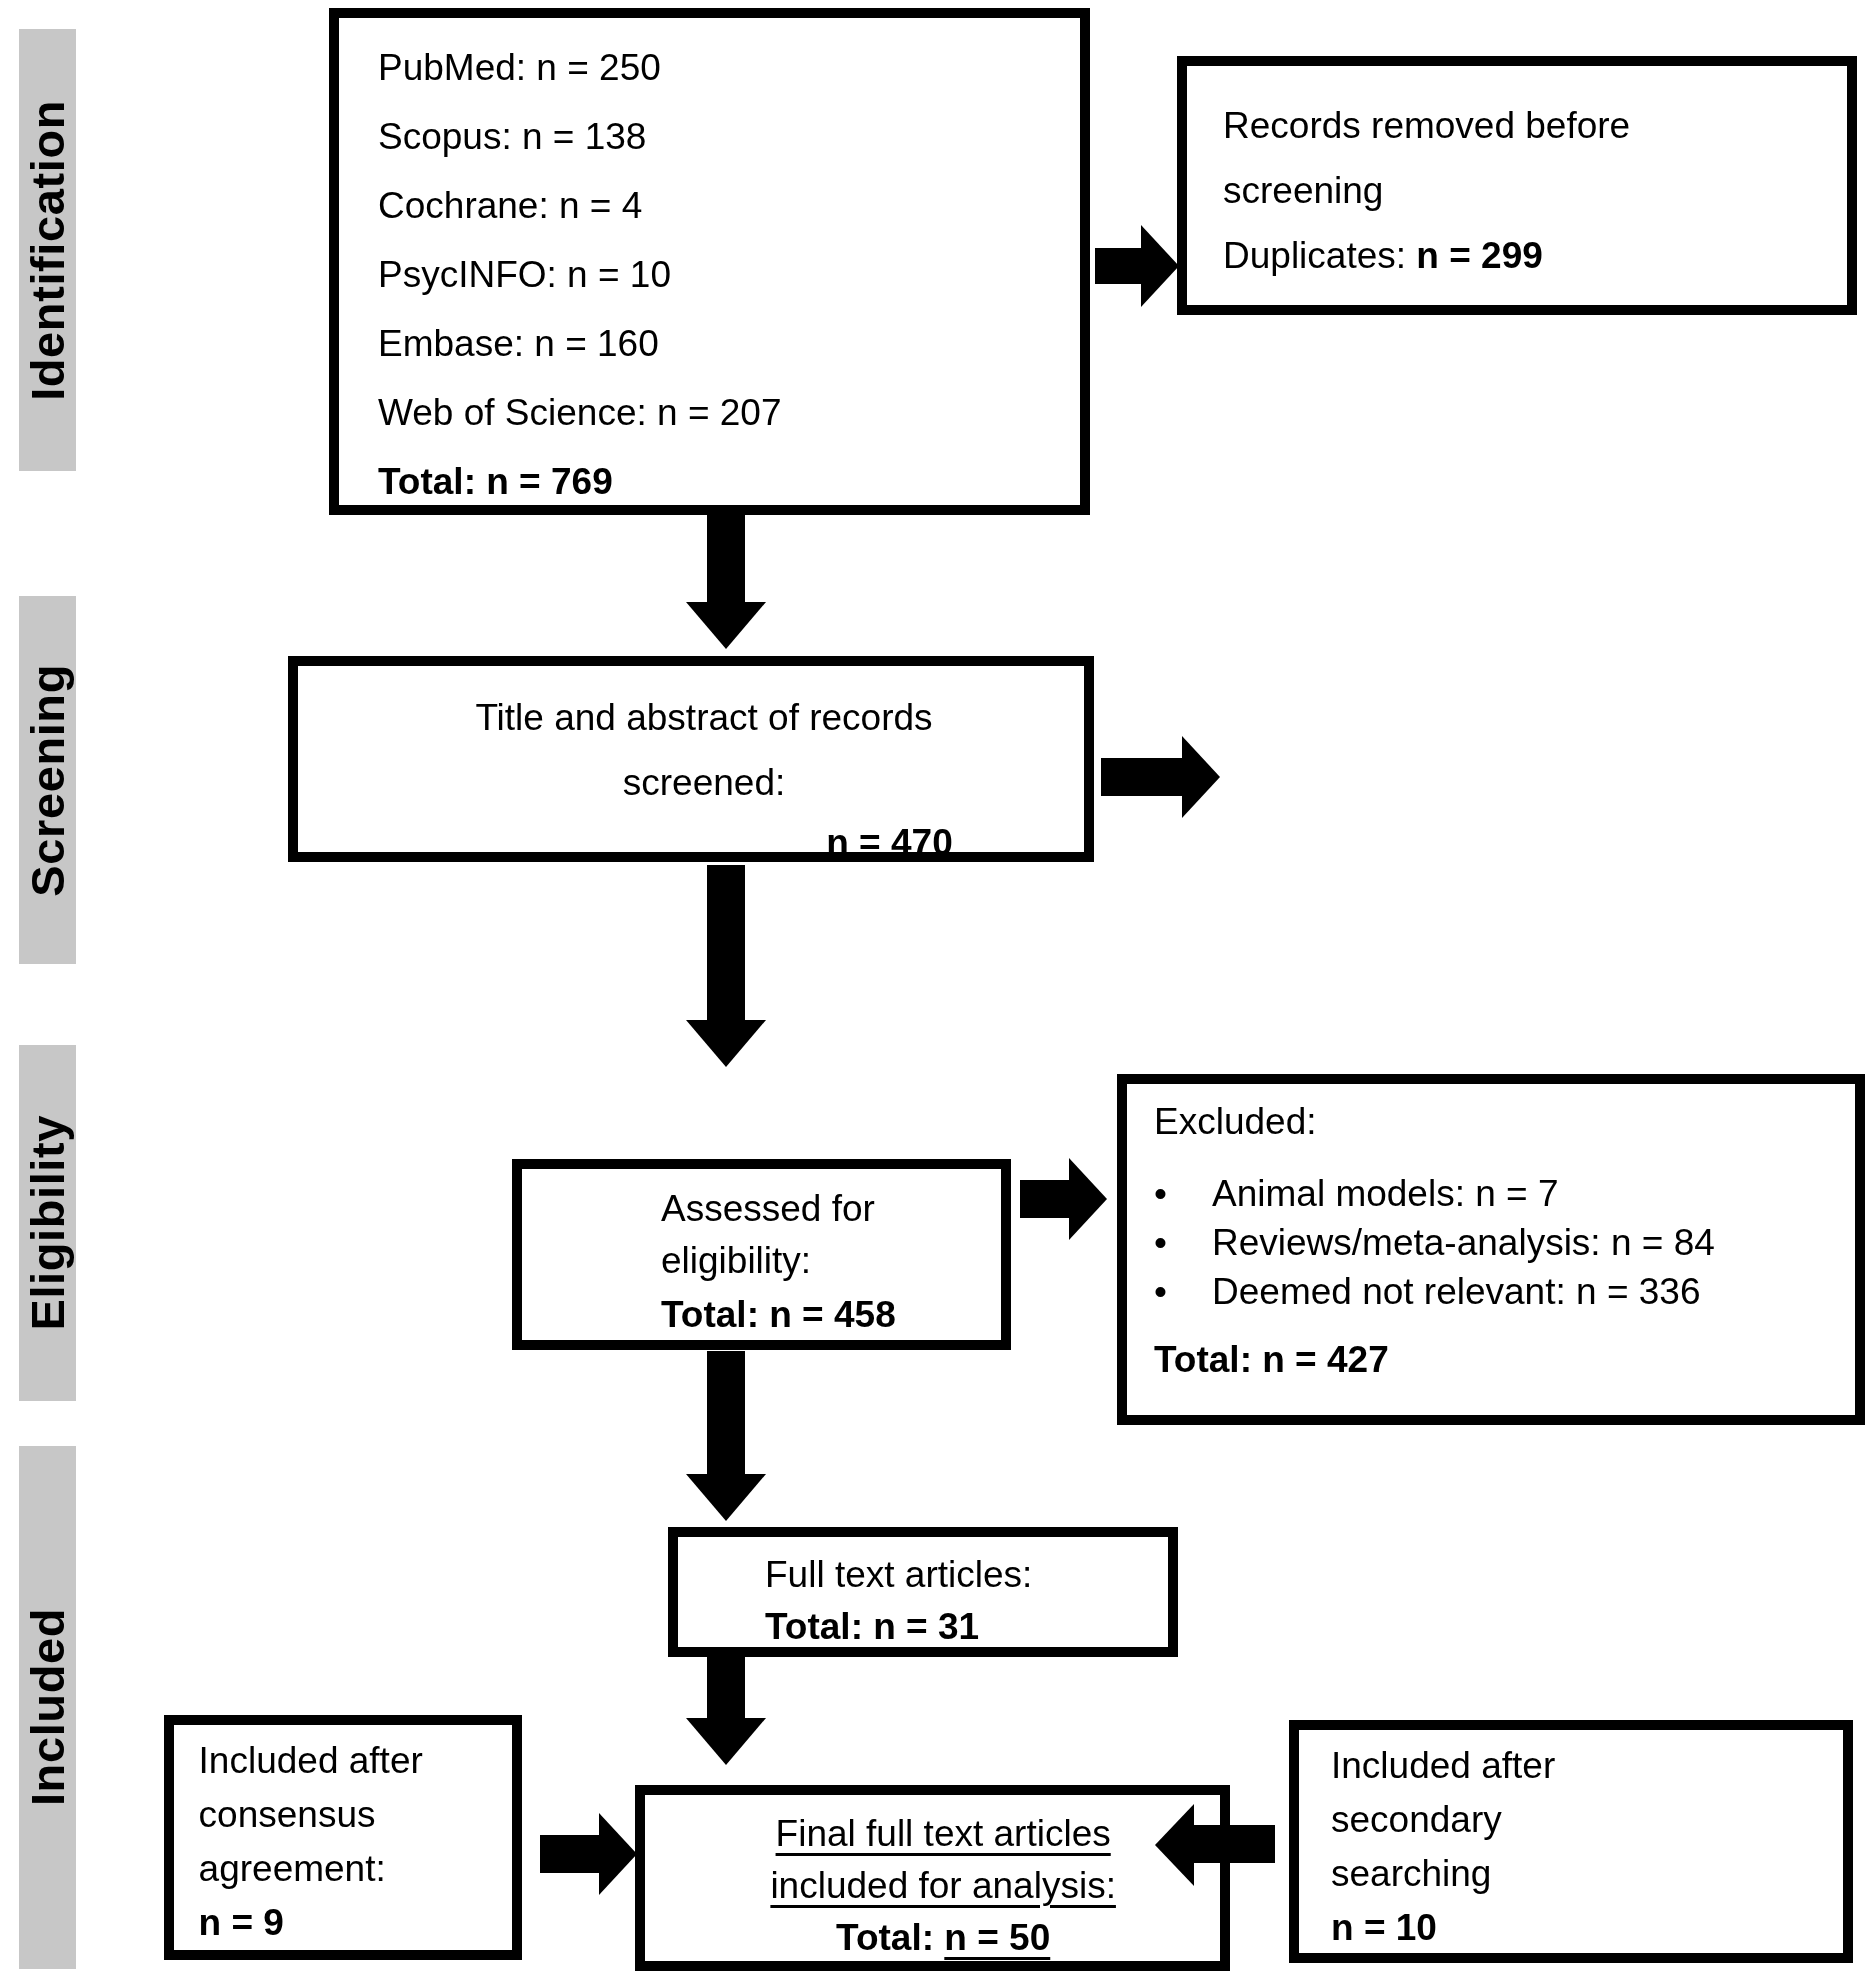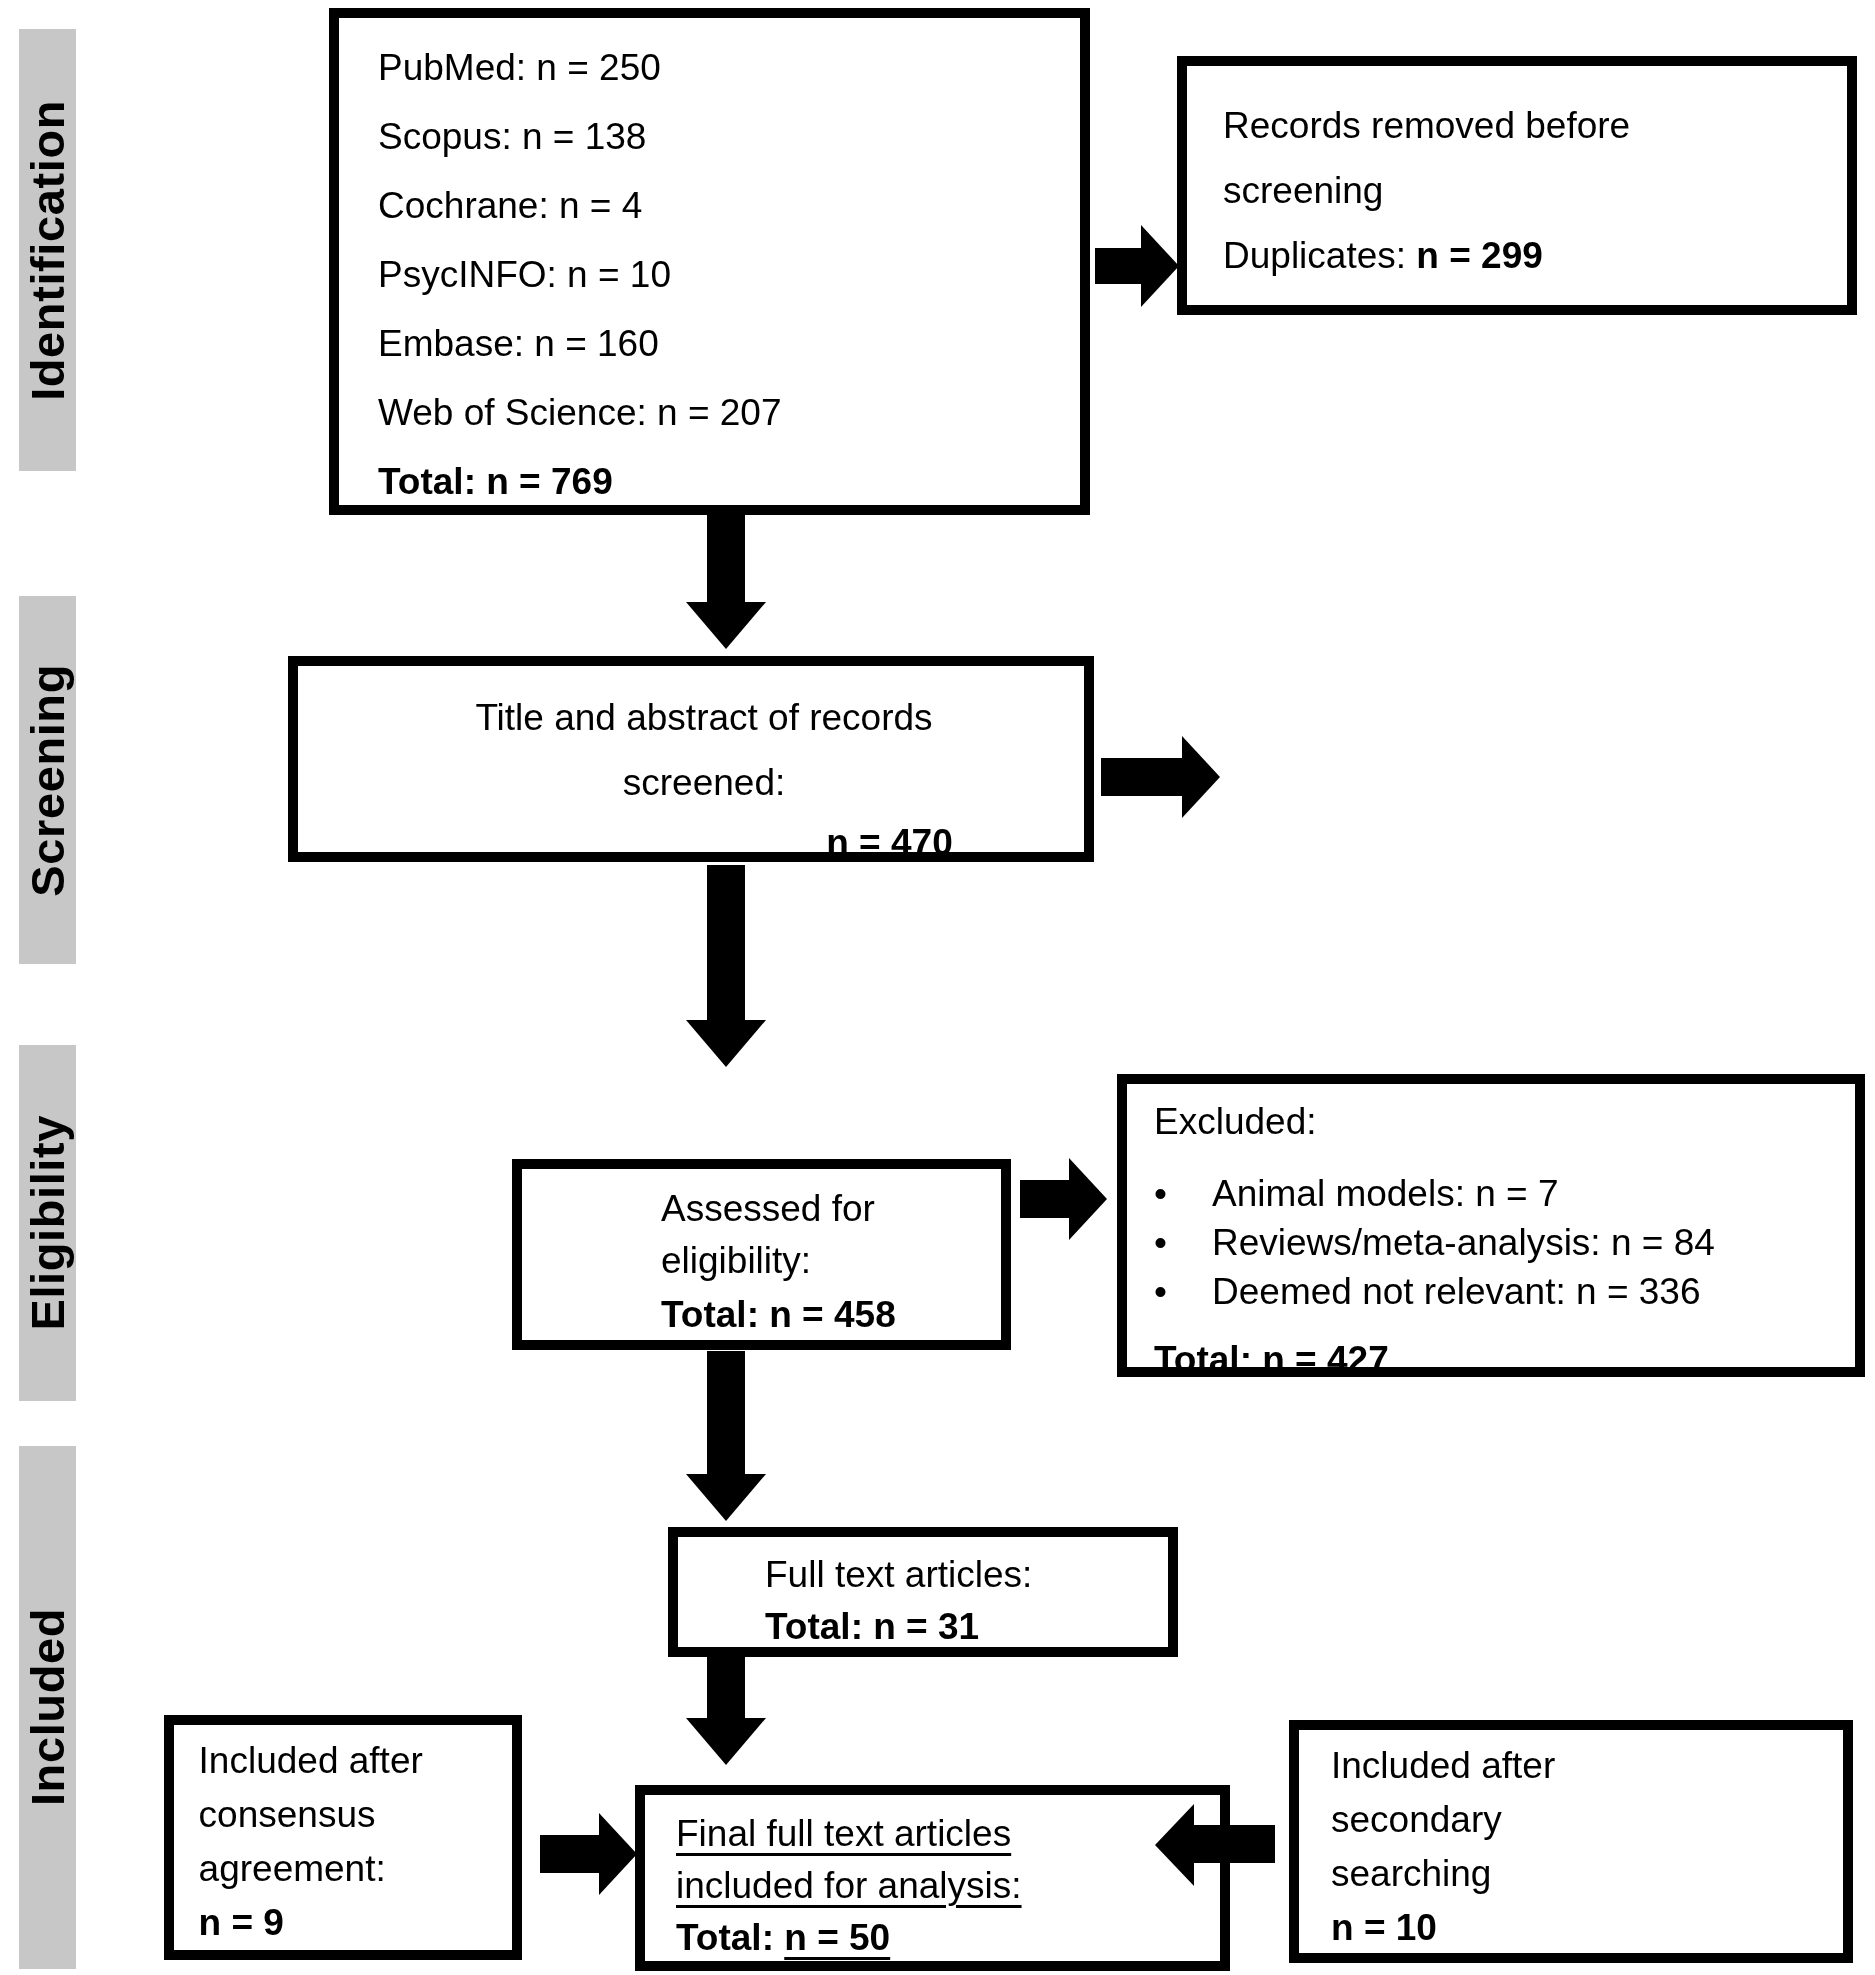--- a/index.html
+++ b/index.html
@@ -111,21 +111,21 @@
     <div class="shaft" style="left:707px; top:865px; width:38px; height:155px;"></div>
     <div class="head-down" style="left:686px; top:1020px;"></div>
   </div>
 
   <div class="box" style="left:512px; top:1159px; width:499px; height:191px; padding:14.3px 13px 0 139px;">
     <div class="ln" style="line-height:52px;">Assessed for</div>
     <div class="ln" style="line-height:52px;">eligibility:</div>
     <div class="ln b" style="line-height:52px; margin-top:2px;">Total: n = 458</div>
   </div>
 
-  <div class="box" style="left:1117px; top:1074px; width:748px; height:303px; padding:13px 13px 0 27px;">
+  <div class="box" style="left:1117px; top:1074px; width:748px; height:351px; padding:13px 13px 0 27px;">
     <div class="ln" style="line-height:49px;">Excluded:</div>
     <div class="ln bullet-row" style="line-height:49px; margin-top:23px;">
       <span class="bullet-glyph">•</span>
         <span>Animal models: n = 7</span>
     </div>
     <div class="ln bullet-row" style="line-height:49px;">
       <span class="bullet-glyph">•</span>
         <span>Reviews/meta-analysis: n = 84</span>
     </div>
     <div class="ln bullet-row" style="line-height:49px;">
@@ -160,21 +160,21 @@
     <div class="ln" style="line-height:54px;">consensus</div>
     <div class="ln" style="line-height:54px;">agreement:</div>
     <div class="ln b" style="line-height:54px;">n = 9</div>
   </div>
 
   <div>
     <div class="shaft" style="left:540px; top:1835px; width:60px; height:38px;"></div>
     <div class="head-right" style="left:599px; top:1813px;"></div>
   </div>
 
-  <div class="box" style="left:635px; top:1785px; width:595px; height:186px; padding:13px 9.7px 0 31px;">
+  <div class="box" style="left:635px; top:1785px; width:595px; height:186px; padding:13px 9.7px 0 31px;text-align:center;">
     <div class="ln u" style="line-height:52px;">Final full text articles</div>
     <div class="ln u" style="line-height:52px;">included for analysis:</div>
     <div class="ln" style="line-height:52px;"><span class="b">Total:</span> <span class="b u">n = 50</span></div>
   </div>
 
   <div>
     <div class="head-left" style="left:1155px; top:1804px;"></div>
     <div class="shaft" style="left:1194px; top:1825px; width:81px; height:38px;"></div>
   </div>
 

